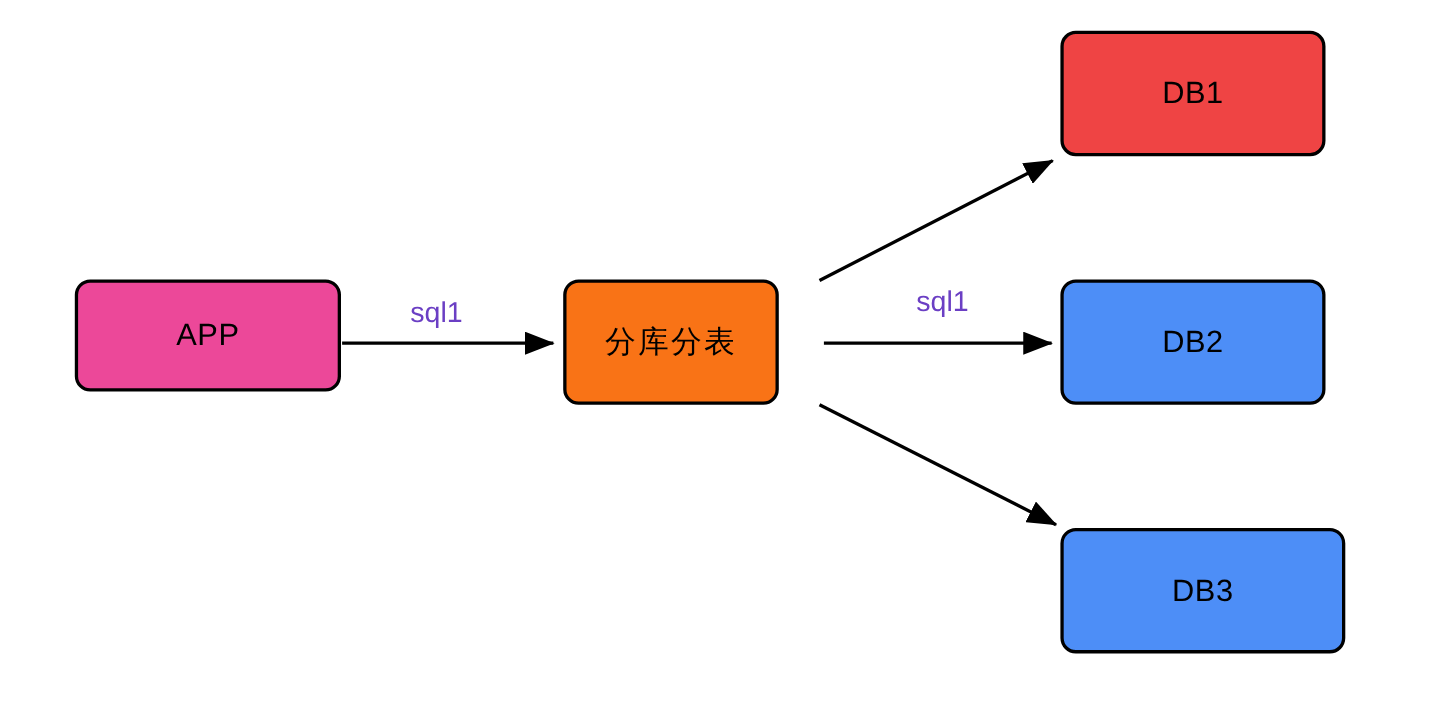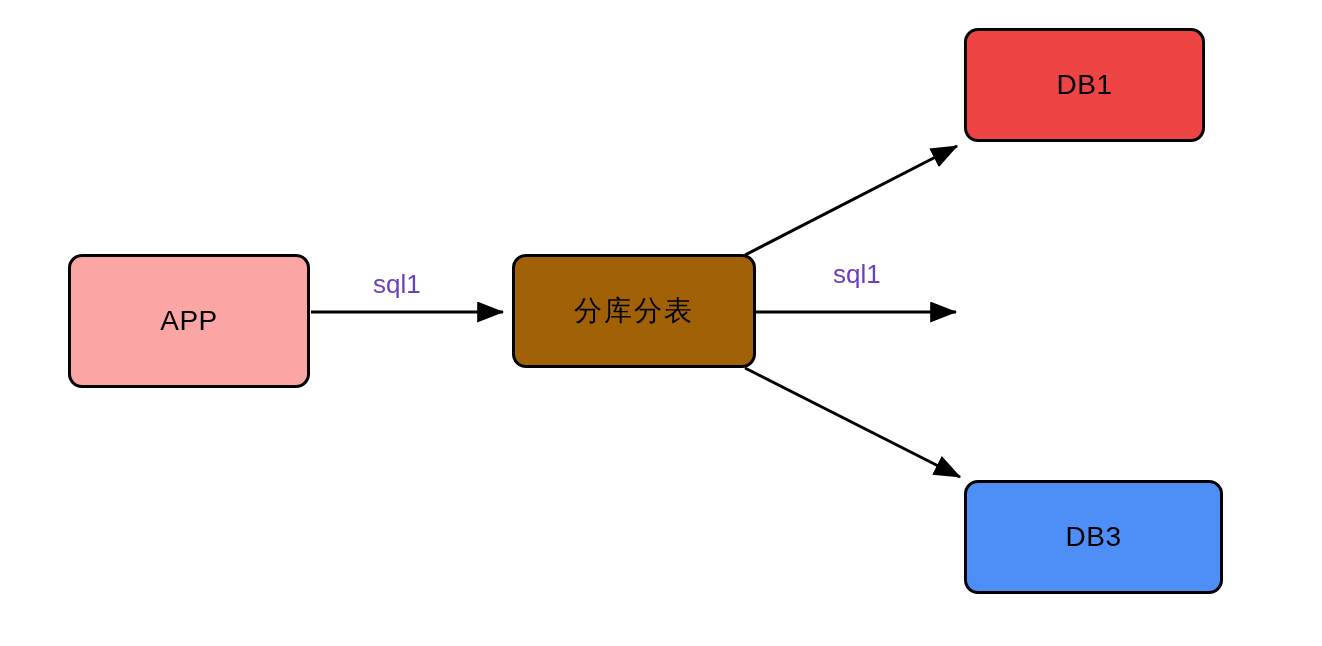--- a/index.html
+++ b/index.html
@@ -31,22 +31,22 @@
     font-size: 28px;
     line-height: 1;
     letter-spacing: 0.5px;
     white-space: nowrap;
   }
   .node-label.cjk {
     font-family: "DejaVu Sans", "Liberation Sans", sans-serif;
     font-size: 28px;
     letter-spacing: 2px;
   }
-  #app-node     { left: 68px;  top: 254px; width: 242px; height: 134px; background: #fca5a5; }
-  #shard-node   { left: 512px; top: 254px; width: 244px; height: 114px; background: #a16207; }
+  #app-node     { left: 68px;  top: 254px; width: 242px; height: 102px; background: #ec4899; }
+  #shard-node   { left: 512px; top: 254px; width: 196px; height: 114px; background: #f97316; }
   #db1-node     { left: 964px; top: 28px;  width: 241px; height: 114px; background: #ef4444; }
   #db2-node     { left: 964px; top: 254px; width: 241px; height: 114px; background: #4d8ef7; }
   #db3-node     { left: 964px; top: 480px; width: 259px; height: 114px; background: #4d8ef7; }
 
   #edges {
     position: absolute;
     left: 0;
     top: 0;
     width: 1322px;
     height: 646px;
@@ -93,20 +93,23 @@
   </div>
 
   <div class="node" id="shard-node">
     <span class="node-label cjk">分库分表</span>
   </div>
 
   <div class="node" id="db1-node">
     <span class="node-label">DB1</span>
   </div>
 
+  <div class="node" id="db2-node">
+    <span class="node-label">DB2</span>
+  </div>
 
   <div class="node" id="db3-node">
     <span class="node-label">DB3</span>
   </div>
 
   <div class="edge-label" id="edge-label-app-shard">sql1</div>
   <div class="edge-label" id="edge-label-shard-dbs">sql1</div>
 
 </div>
 

